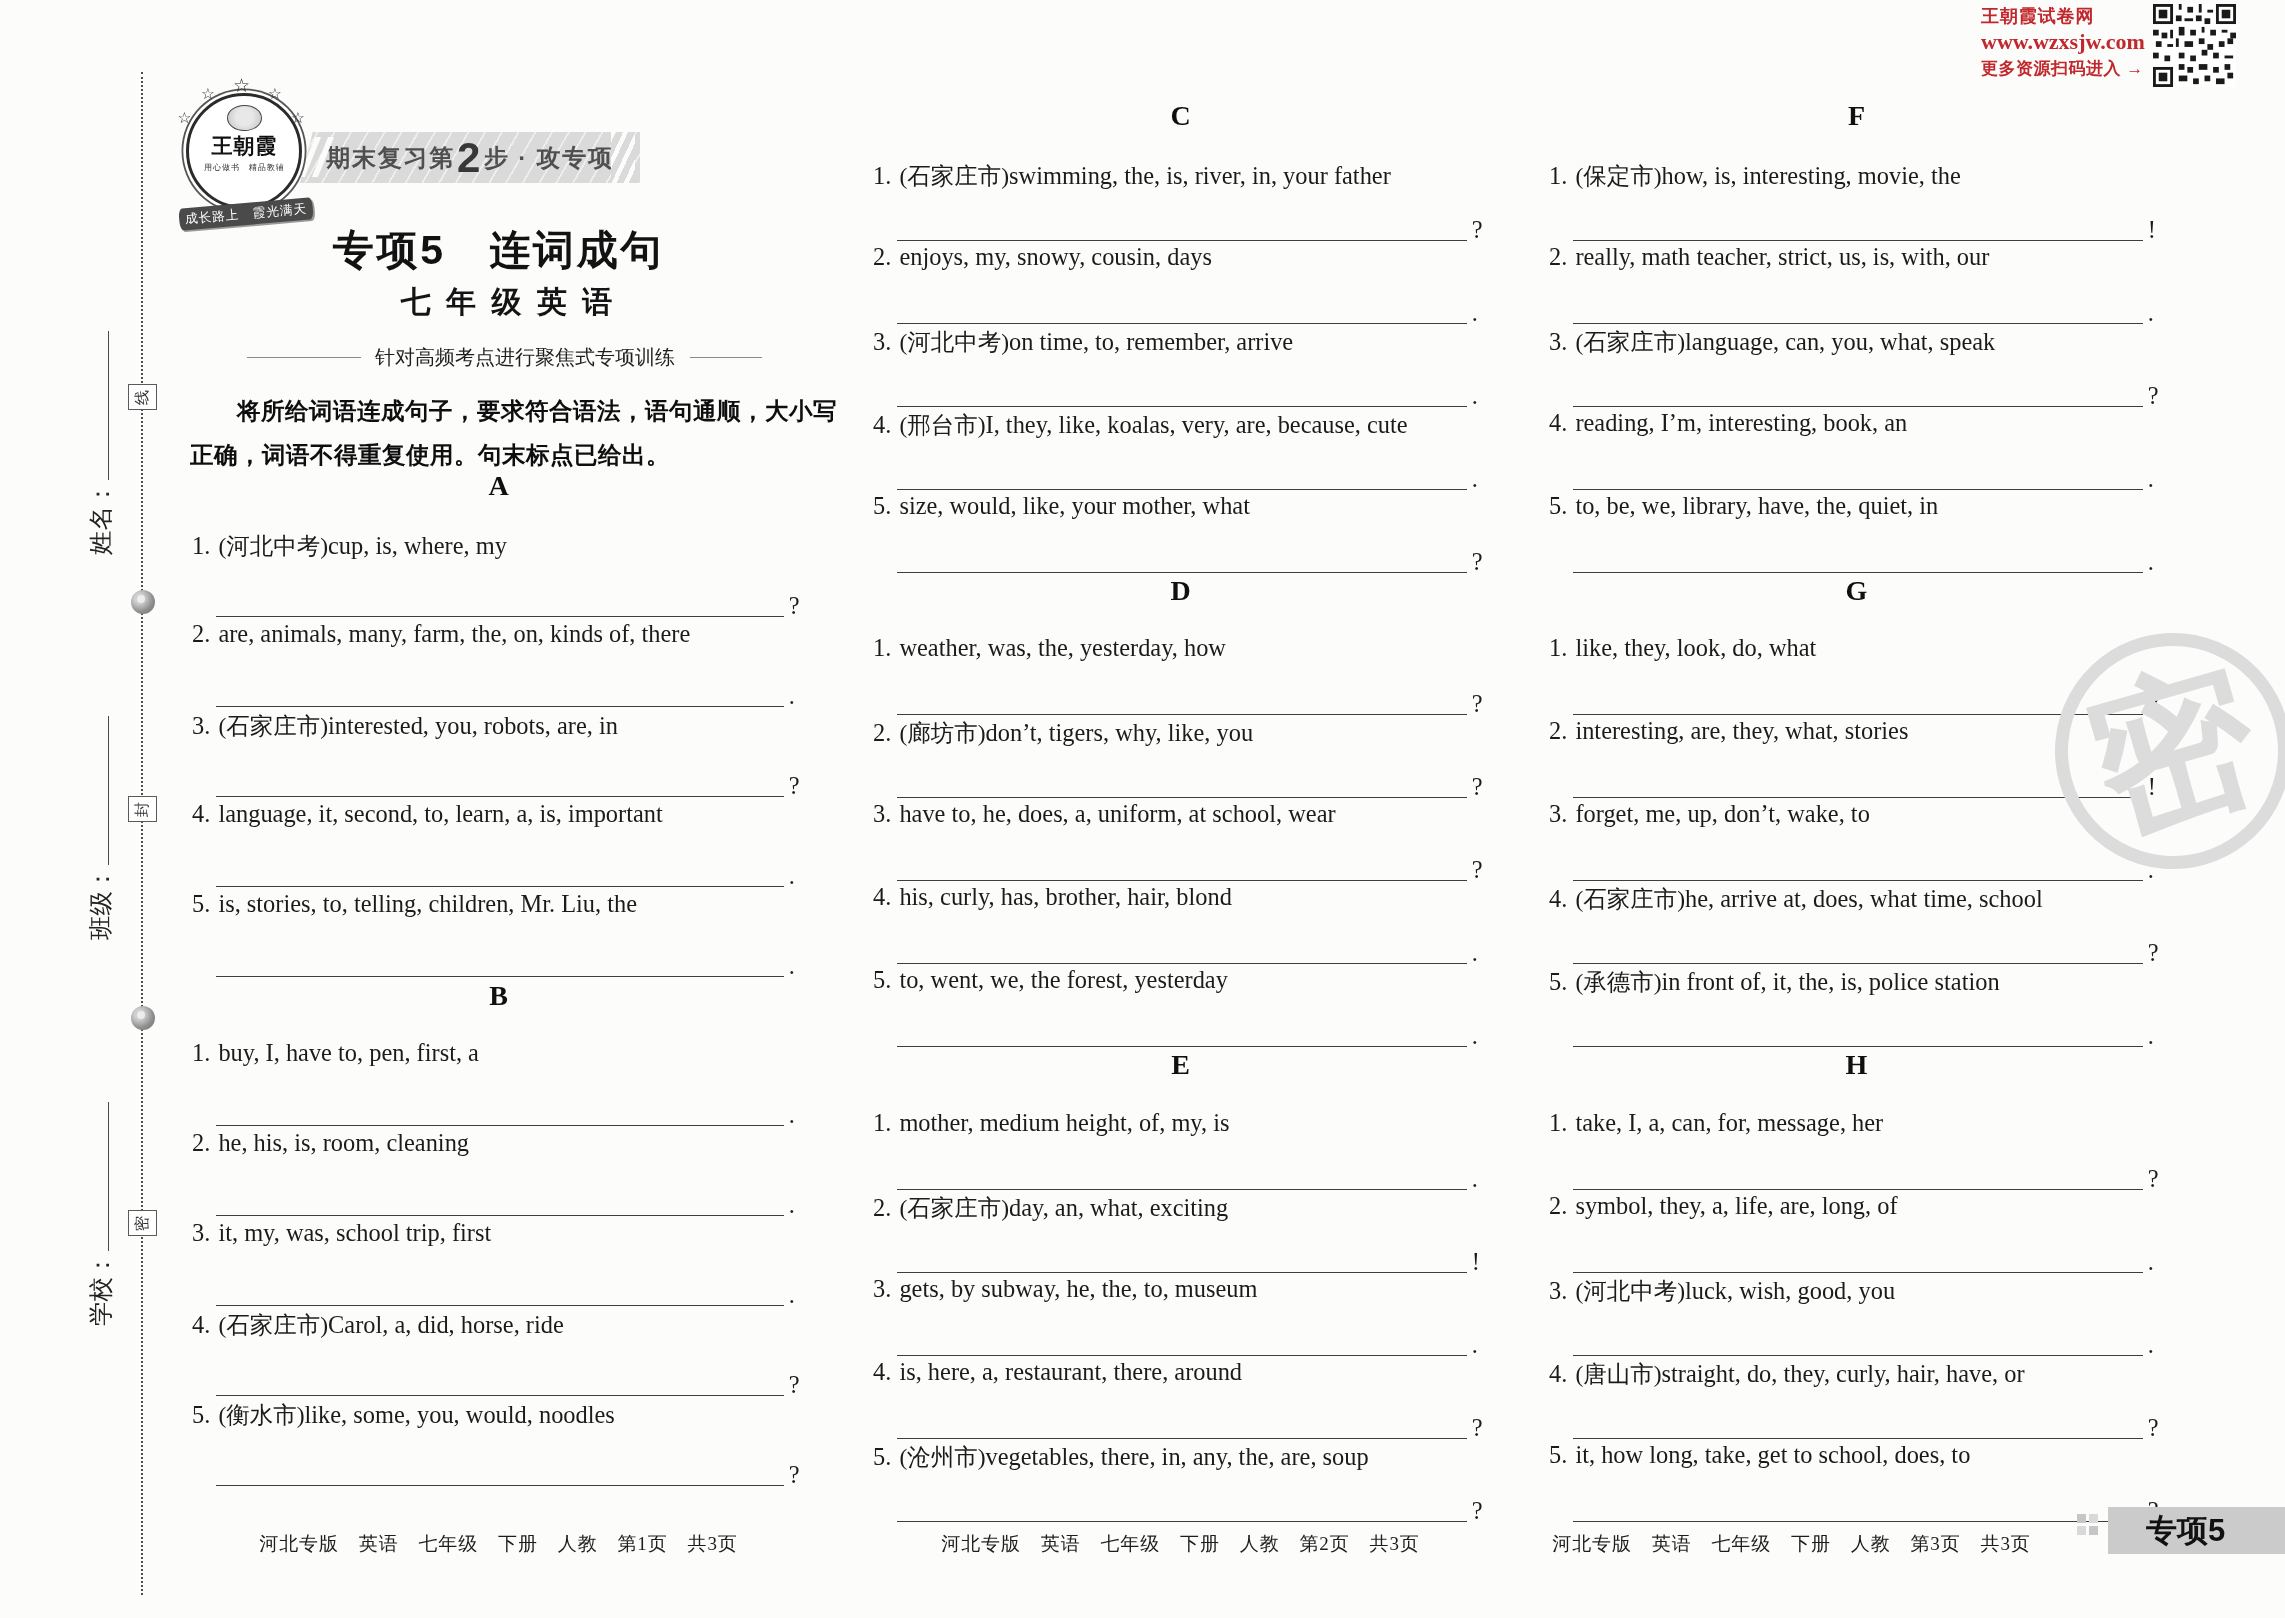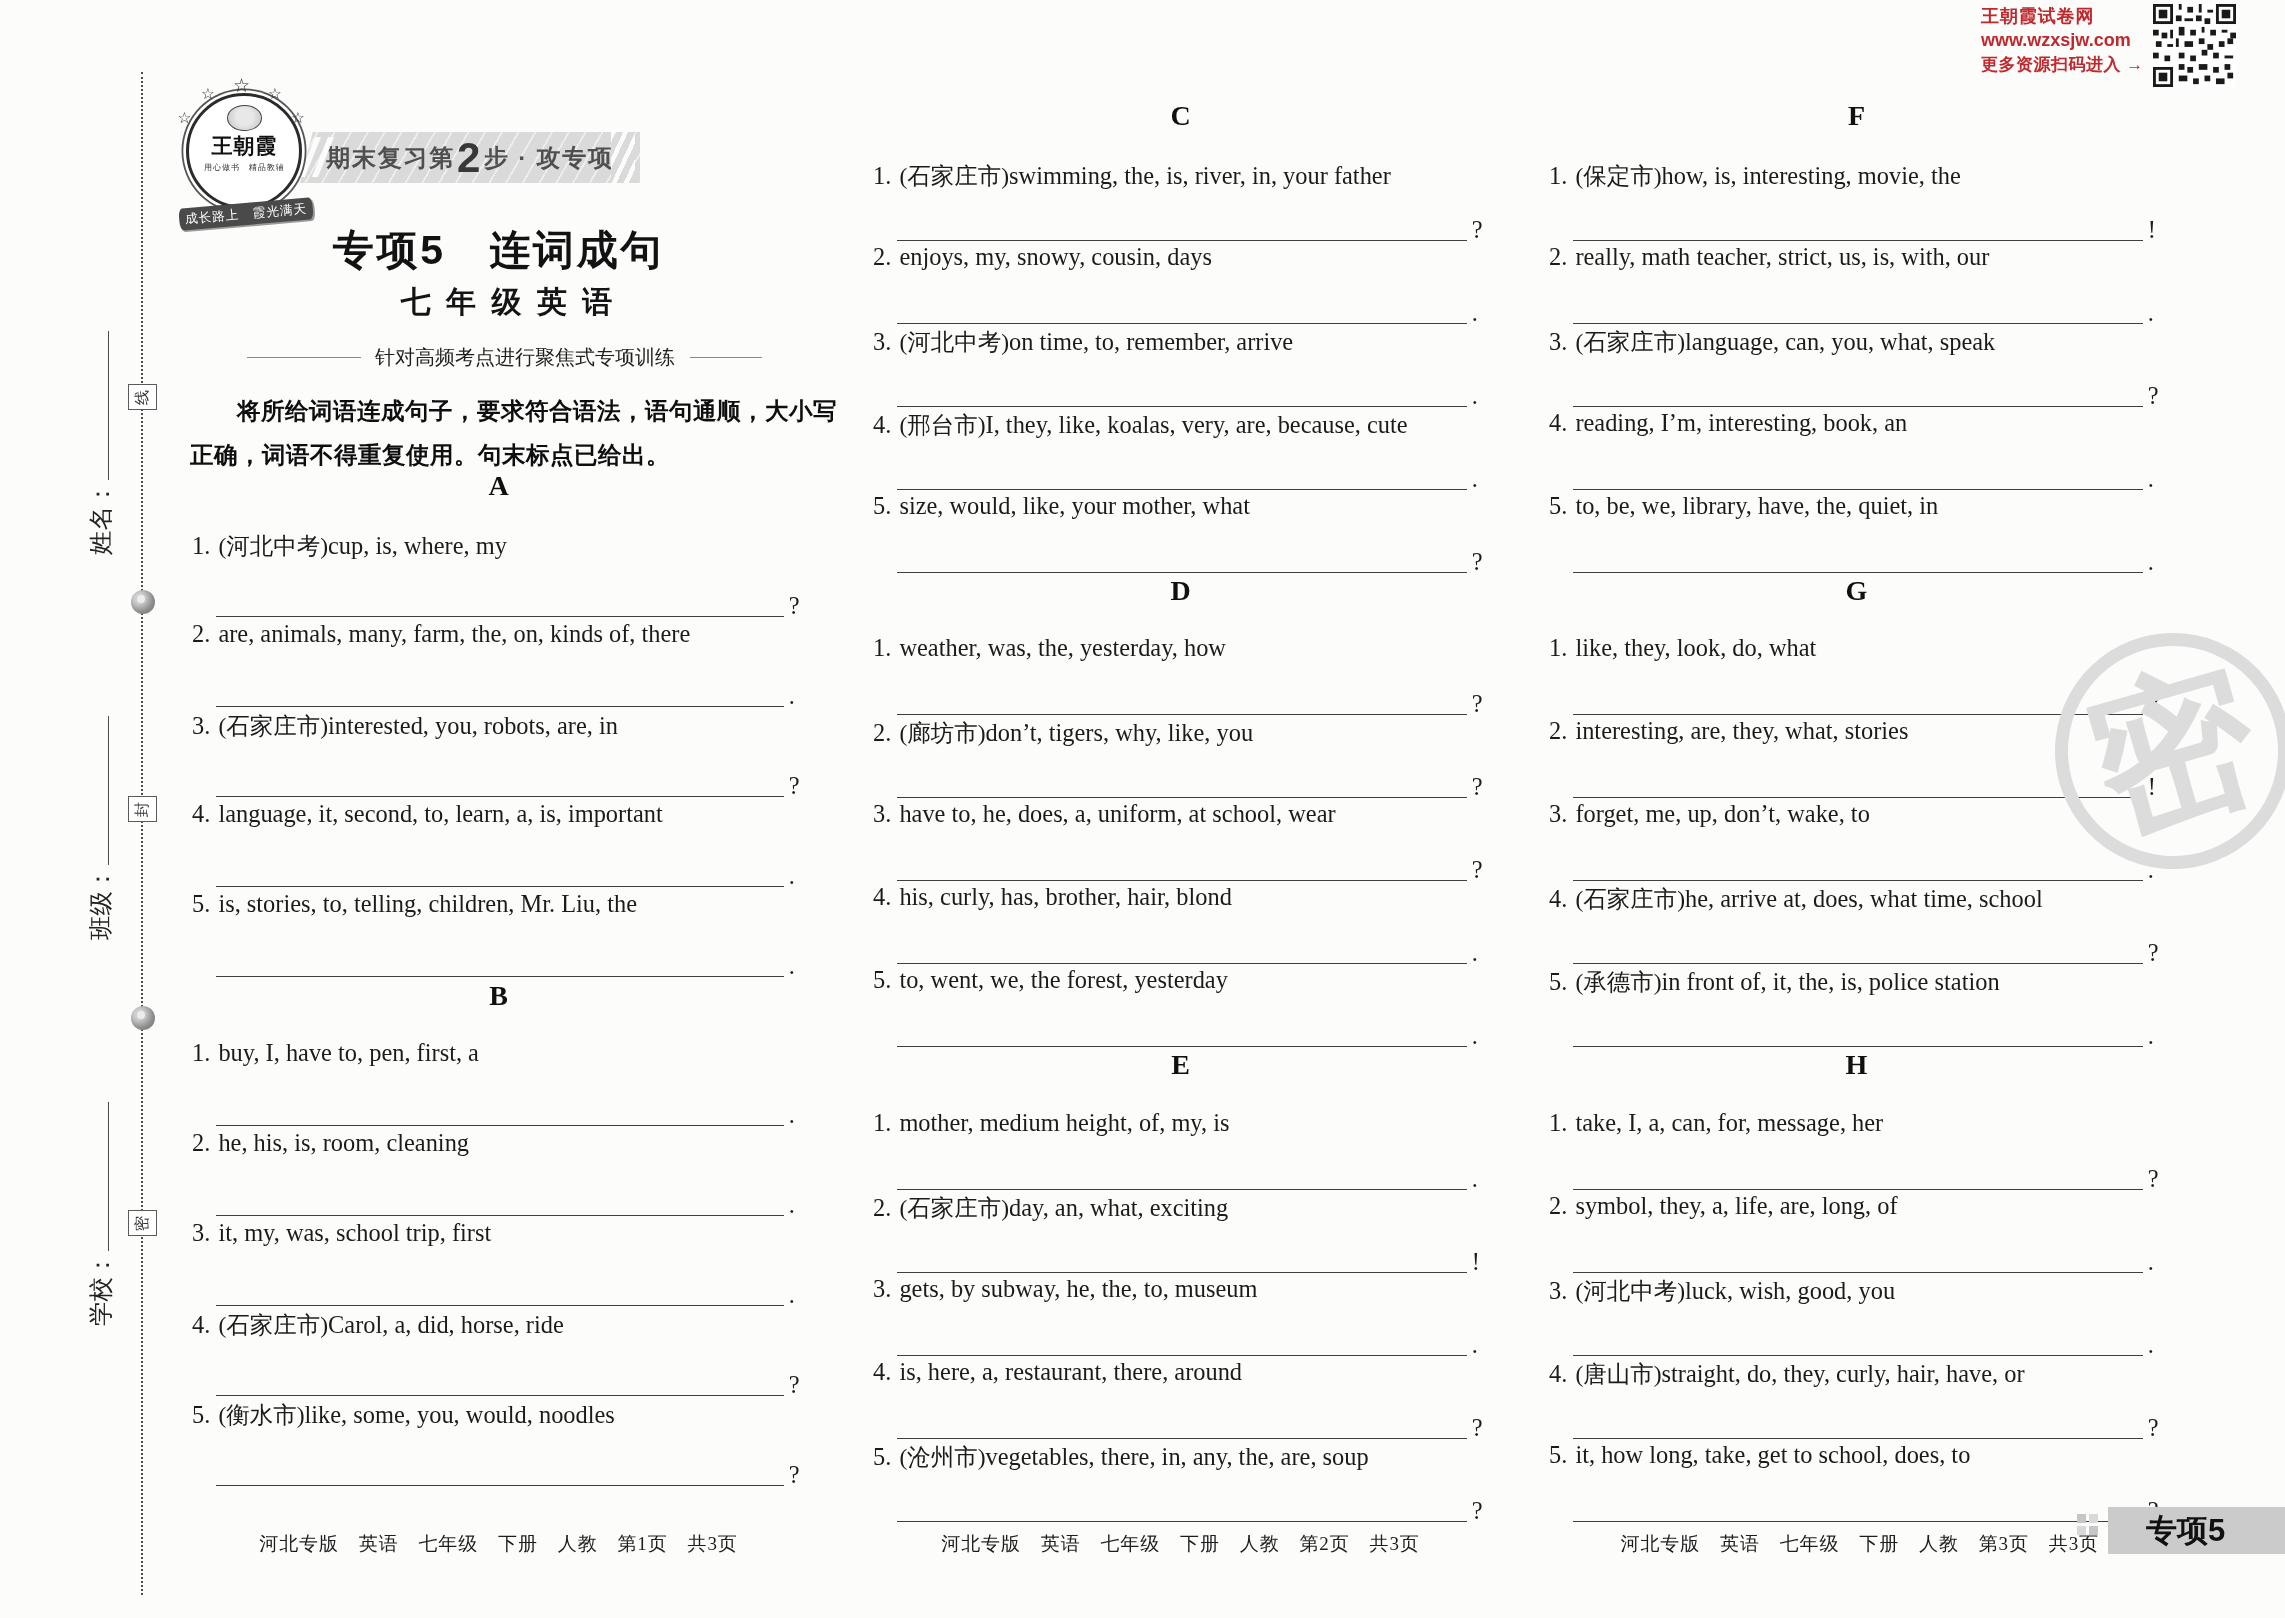--- a/index.html
+++ b/index.html
@@ -83,42 +83,42 @@
   .tag{font-size:23.5px;}
   .blank{display:flex;align-items:flex-end;margin-left:23.5px;height:45px;padding-bottom:0;}
   .col-0 .blank{height:51px;}
   .rule{flex:1;border-bottom:1.8px solid #3e3e3e;height:100%;}
   .punct{font-size:24.4px;line-height:22px;margin-left:4.5px;width:16.3px;flex:none;}
 
   
   .footer{position:absolute;top:1531px;font-size:19px;color:#1d1d1d;text-align:center;letter-spacing:0.9px;}
   .footer-0{left:192px;width:613px;}
   .footer-1{left:873px;width:615px;}
-  .footer-2{left:1484px;width:615px;text-align:right;}
+  .footer-2{left:1484px;width:615px;}
 
   
   .watermark{position:absolute;left:2055px;top:633px;width:210px;height:210px;border-radius:50%;
      border:13.6px solid #dcdcdc;display:flex;align-items:center;justify-content:center;
      transform:rotate(-16deg);z-index:0;}
   .watermark span{font-size:161px;font-weight:bold;color:#dcdcdc;line-height:1;}
   .corner-squares{position:absolute;left:2077px;top:1514px;width:22px;height:22px;}
   .corner-squares i{position:absolute;width:9px;height:9px;background:#c6c6c6;}
   .corner-squares i:nth-child(2){left:11.8px;background:#d9d9d9;}
   .corner-squares i:nth-child(3){top:11.8px;background:#d9d9d9;}
   .corner-squares i:nth-child(4){top:11.8px;left:11.8px;background:#c6c6c6;}
   .corner-tab{position:absolute;left:2108px;top:1507px;width:178px;height:47px;background:#cbcbcb;
      display:flex;align-items:center;}
   .corner-tab span{font-family:"Liberation Sans",sans-serif;font-weight:bold;font-size:31px;
      color:#111;padding-left:38px;}
 
   
   .site{position:absolute;left:1981px;top:7.2px;width:167px;line-height:1;}
   .site-name{font-family:"Liberation Sans",sans-serif;font-weight:bold;font-size:18px;color:#c0282d;
      letter-spacing:0.9px;}
-  .site-url{font-family:Liberation Sans, sans-serif;font-weight:bold;font-size:18px;color:#c0282d;
+  .site-url{font-family:Liberation Serif, serif;font-weight:bold;font-size:22px;color:#c0282d;
      margin-top:6.3px;}
   .site-more{font-family:"Liberation Sans",sans-serif;font-weight:bold;font-size:17px;color:#c0282d;
      margin-top:6.3px;letter-spacing:0.5px;}
   .qr{position:absolute;left:2153px;top:3.6px;width:83px;height:83px;}
 </style>
 </head>
 <body>
 
 <div class="page">
 

